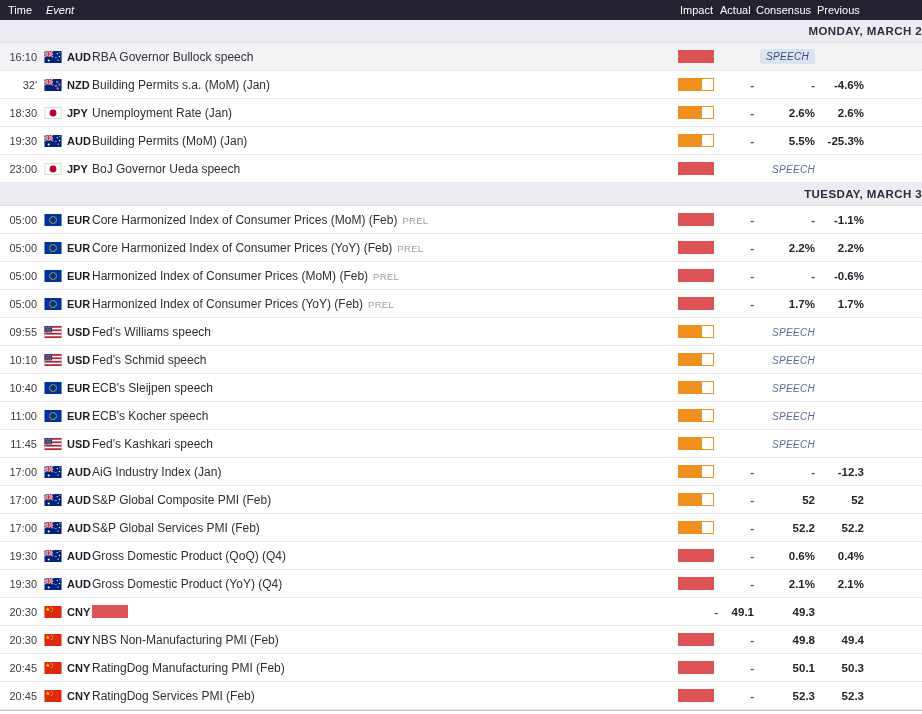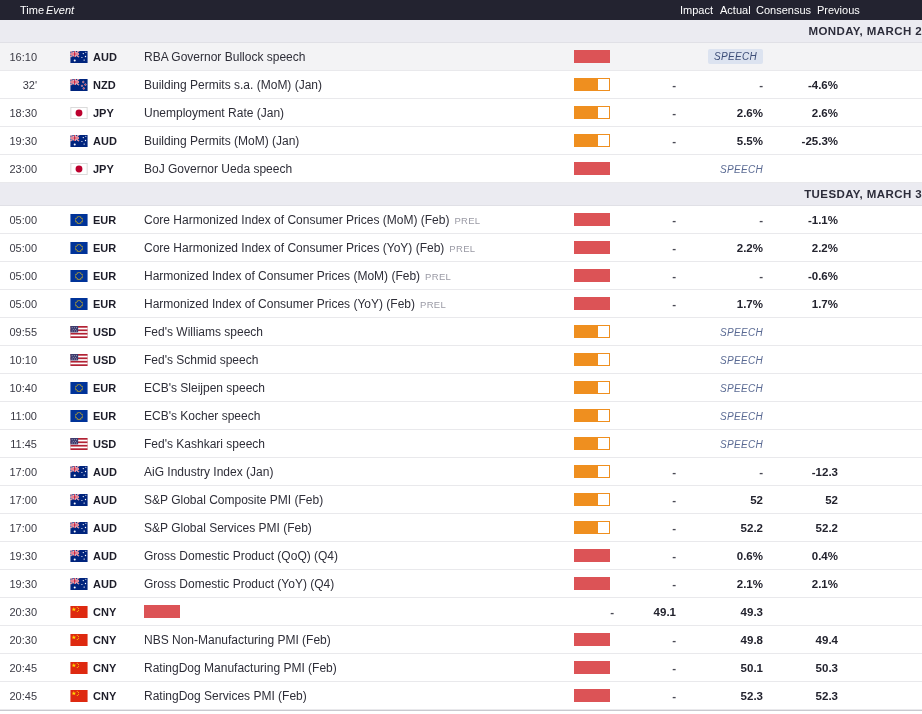--- a/index.html
+++ b/index.html
@@ -15,21 +15,21 @@
     width:100%;
   }
 
   
   .table-header {
     background:#232330;
     color:#fff;
     height:20px;
     font-size:11px;
   }
-  .table-header .h-time { text-align:left; padding-left:20px; }
+  .table-header .h-time { text-align:left; padding-left:8px; }
   .table-header .h-event { padding-left:2px;font-style:italic; }
   .table-header .h-impact, .table-header .h-actual,
   .table-header .h-consensus, .table-header .h-previous { padding-left:2px; white-space:nowrap; }
 
   
   .day-row {
     background:#ebebf1;
     height:23px;
     display:flex;
     align-items:center;
@@ -40,21 +40,20 @@
     letter-spacing:0.4px;
     border-bottom:1px solid #e0e0e6;
   }
 
   
   .event-row {
     height:28px;
     border-bottom:1px solid #e9e9ec;
     background:#fff;
     cursor:pointer;
-    gap:26px;
   }
   .event-row.highlighted { background:#f3f3f5; }
 
   .c-time {
     text-align:right;
     padding-right:7px;
     font-size:11px;
     color:#3a3a44;
     white-space:nowrap;
   }

